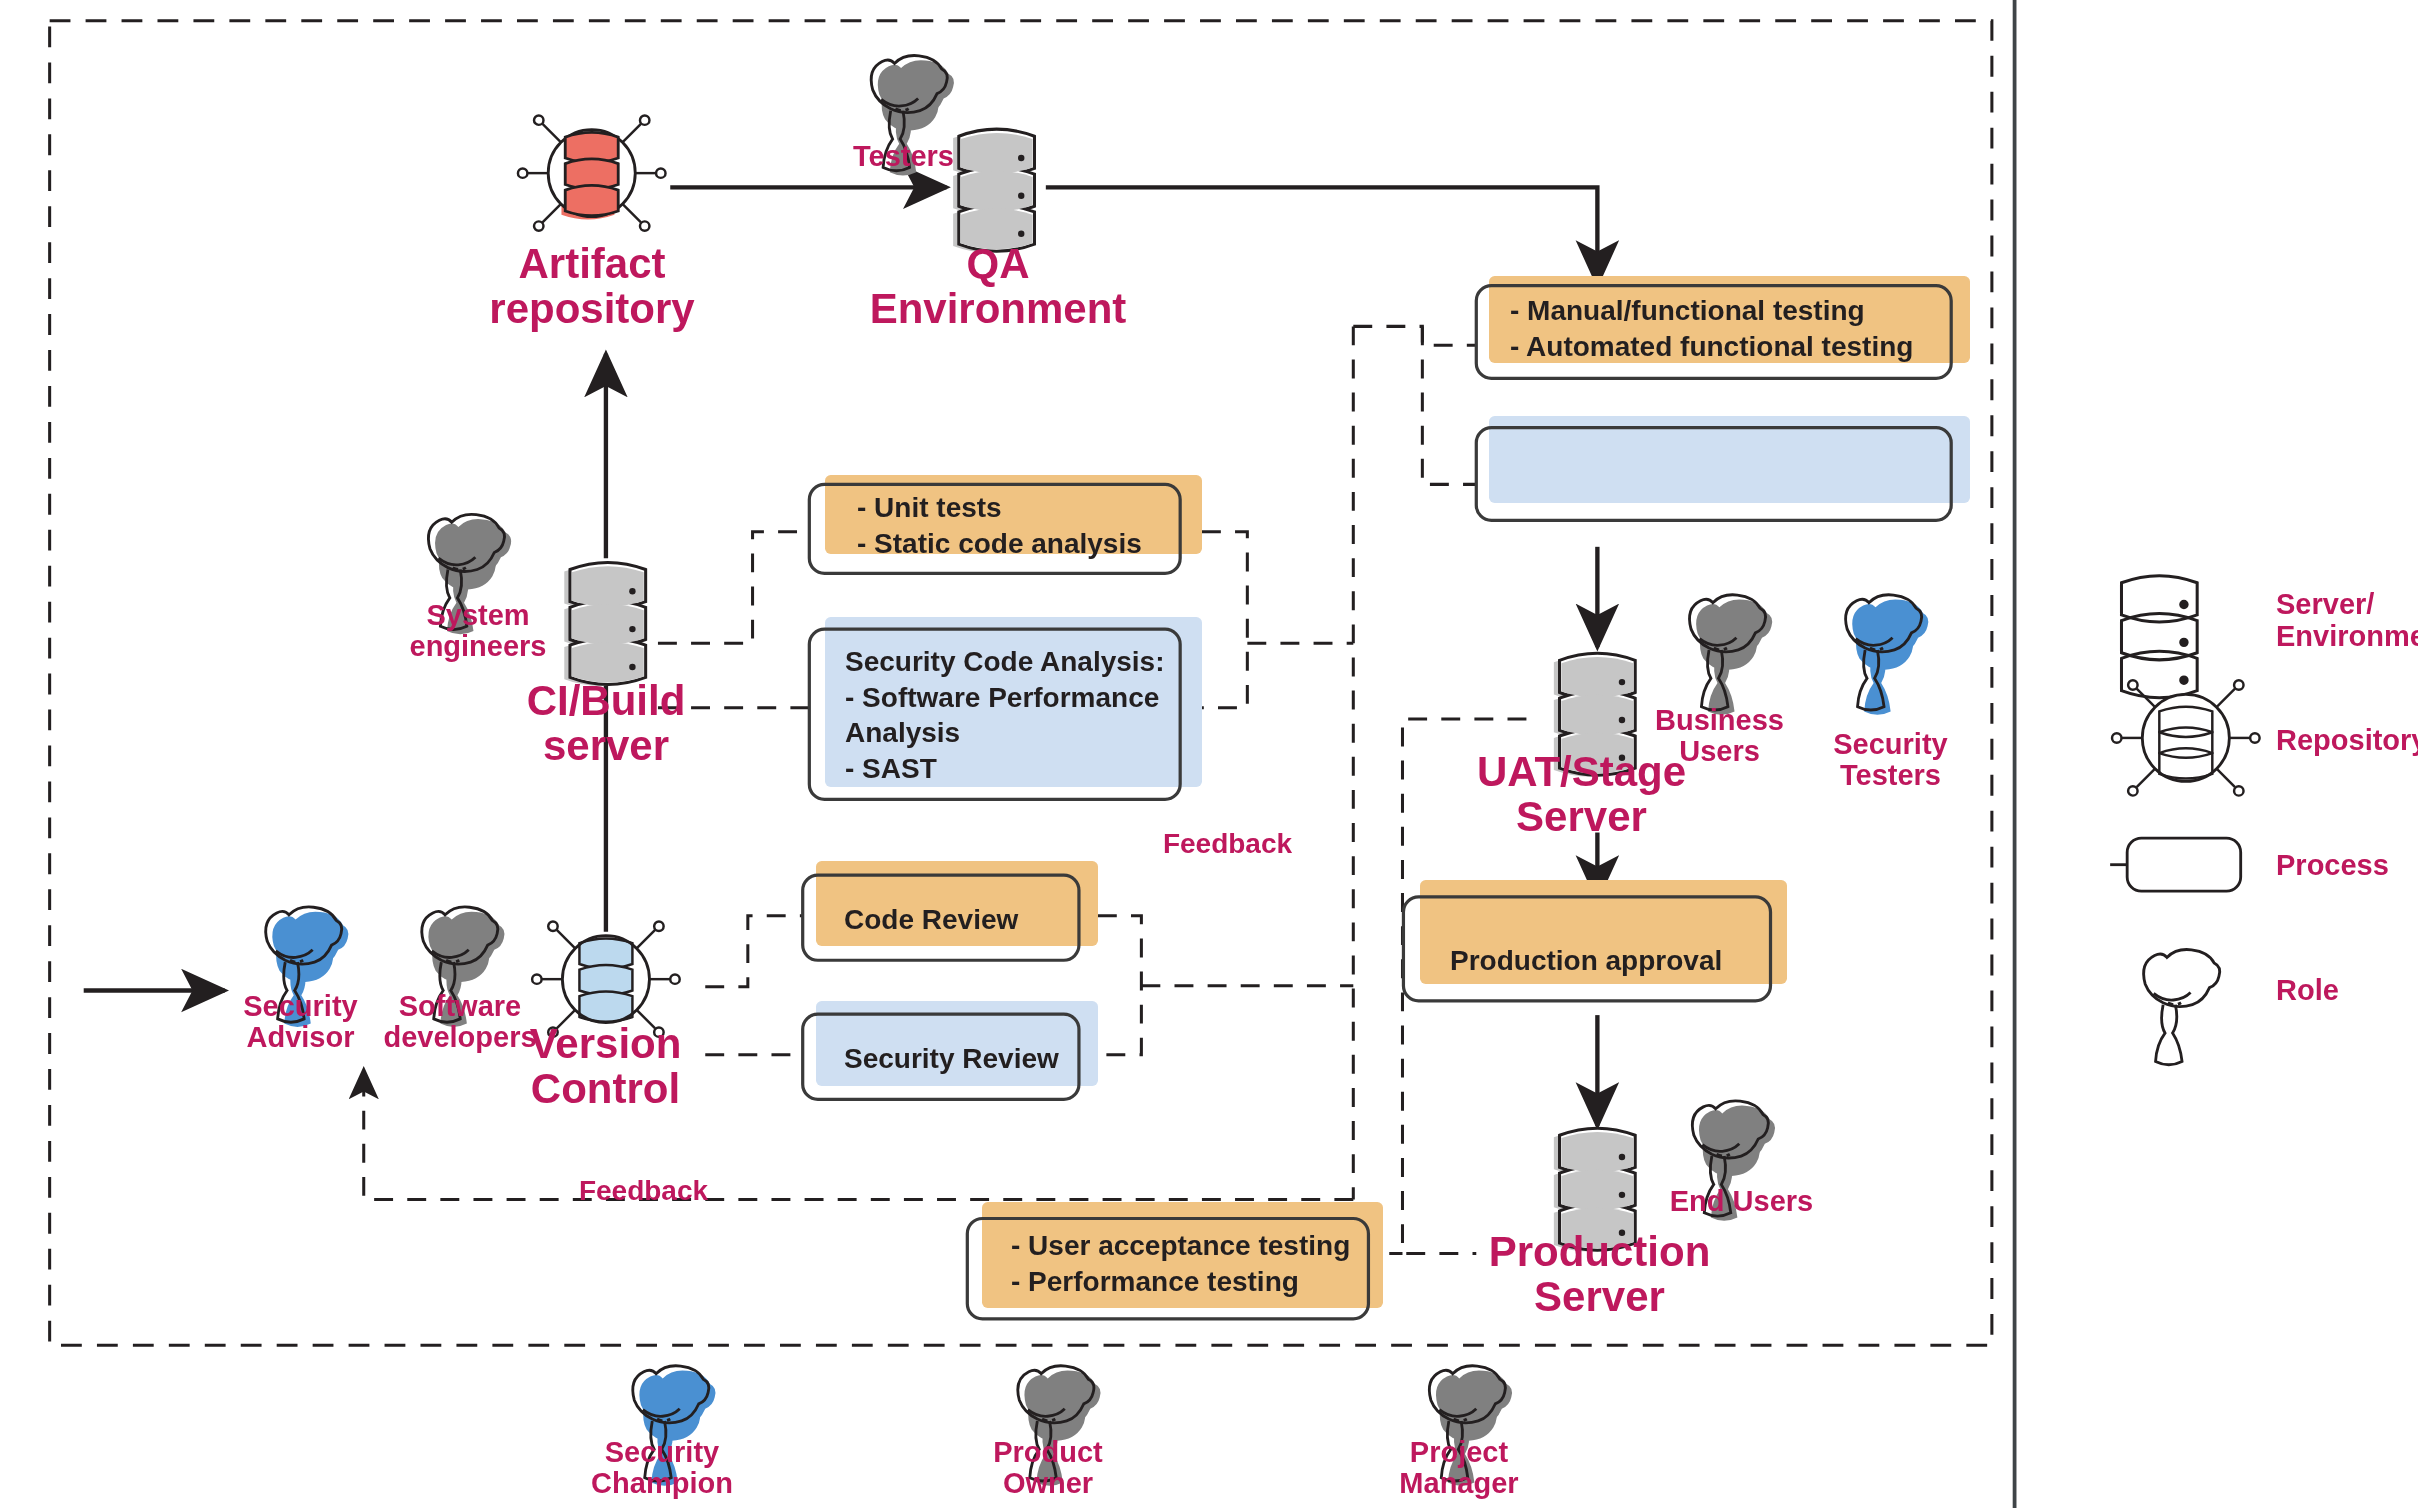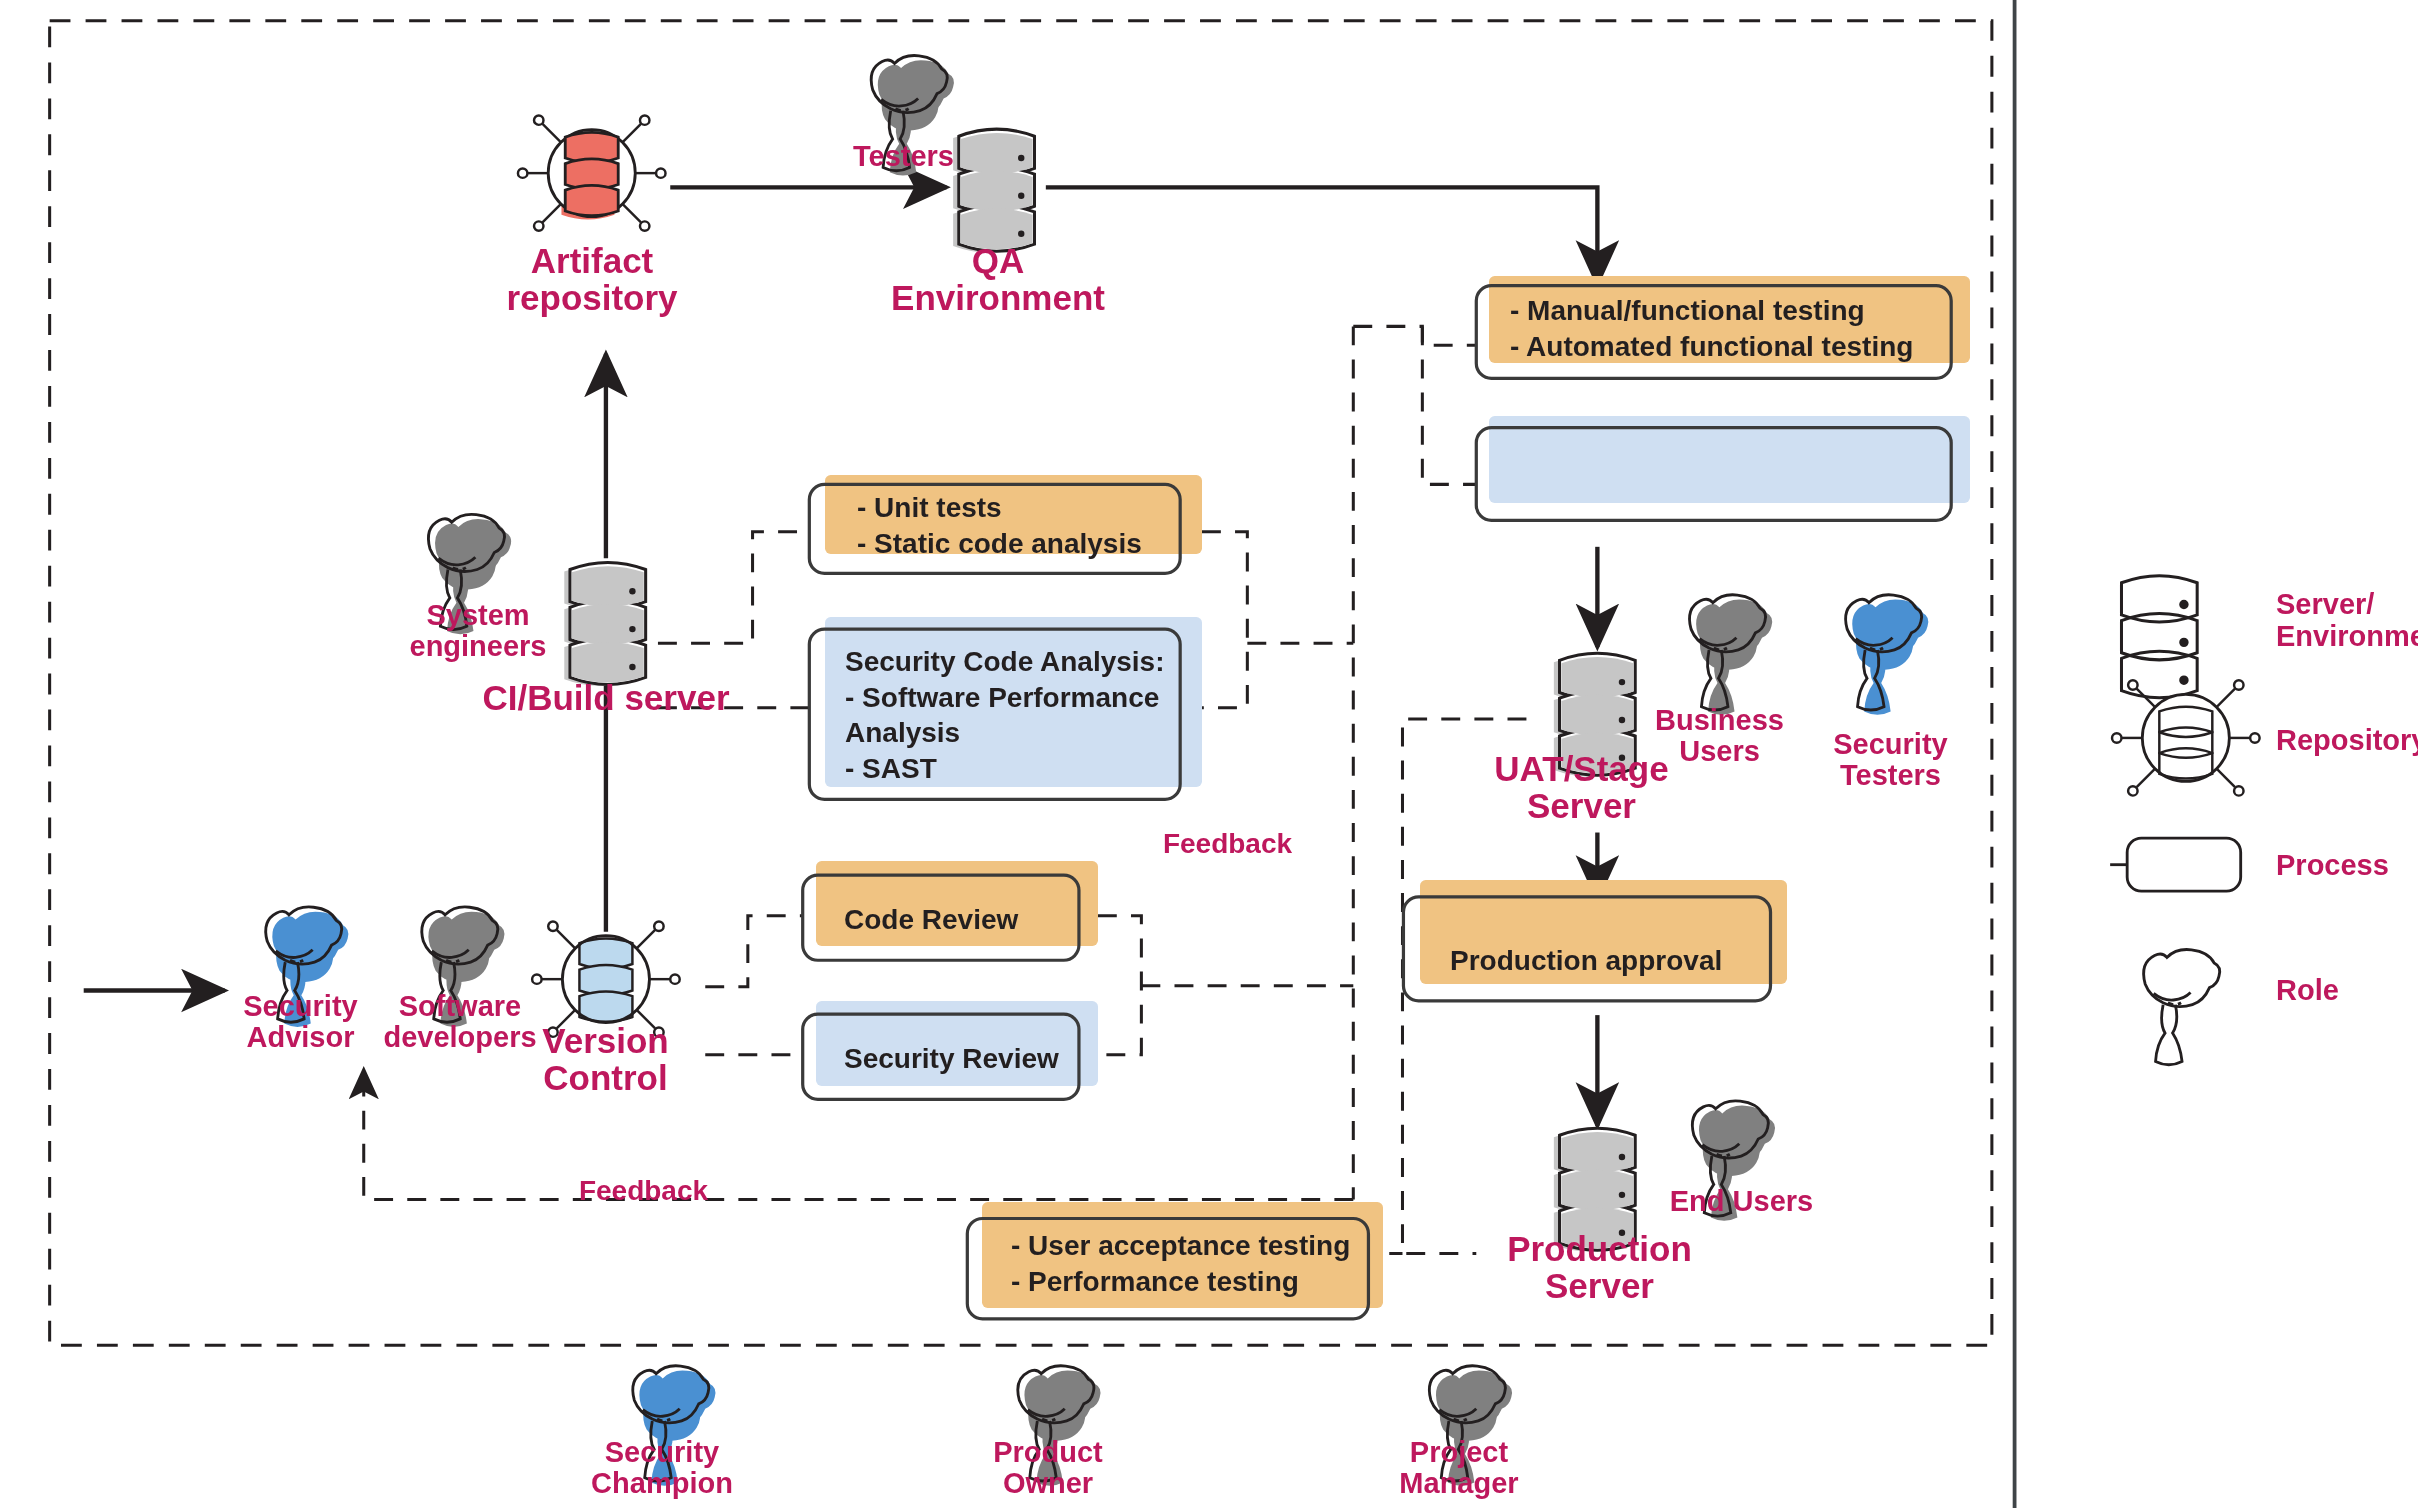--- a/index.html
+++ b/index.html
@@ -1,21 +1,21 @@
 <!DOCTYPE html>
 <html style="font-size:15px"><head>
 <meta charset="utf-8">
 <style>
   html,body{margin:0;padding:0;background:#ffffff;}
   body{width:2419px;height:1508px;font-family:"Liberation Sans",sans-serif;overflow:hidden;}
   #stage{position:relative;width:2419px;height:1508px;background:#fff;}
   svg.layer{position:absolute;left:0;top:0;width:2419px;height:1508px;overflow:visible;}
   .lbl{position:absolute;color:#be185d;font-weight:bold;line-height:1.06;text-align:center;
        font-family:"Liberation Sans",sans-serif;white-space:pre-line;}
-  .node-label{font-size:35px;}
+  .node-label{font-size:42px;}
   .role-label{font-size:29px;}
   .feedback-label{font-size:28px;font-weight:bold;}
   .legend-label{font-size:29px;font-weight:bold;text-align:left;line-height:1.1;}
   .boxtext{position:absolute;font-size:28px;font-weight:bold;color:#231f20;line-height:1.27;
            white-space:pre-line;text-align:left;font-family:"Liberation Sans",sans-serif;}
   .fillrect{position:absolute;}
   .orange{background:#f0c382;}
   .blue{background:#cfdff2;}
   .procbox{position:absolute;border:2.8px solid #3a3a3a;border-radius:15px;background:transparent;}
 </style>

